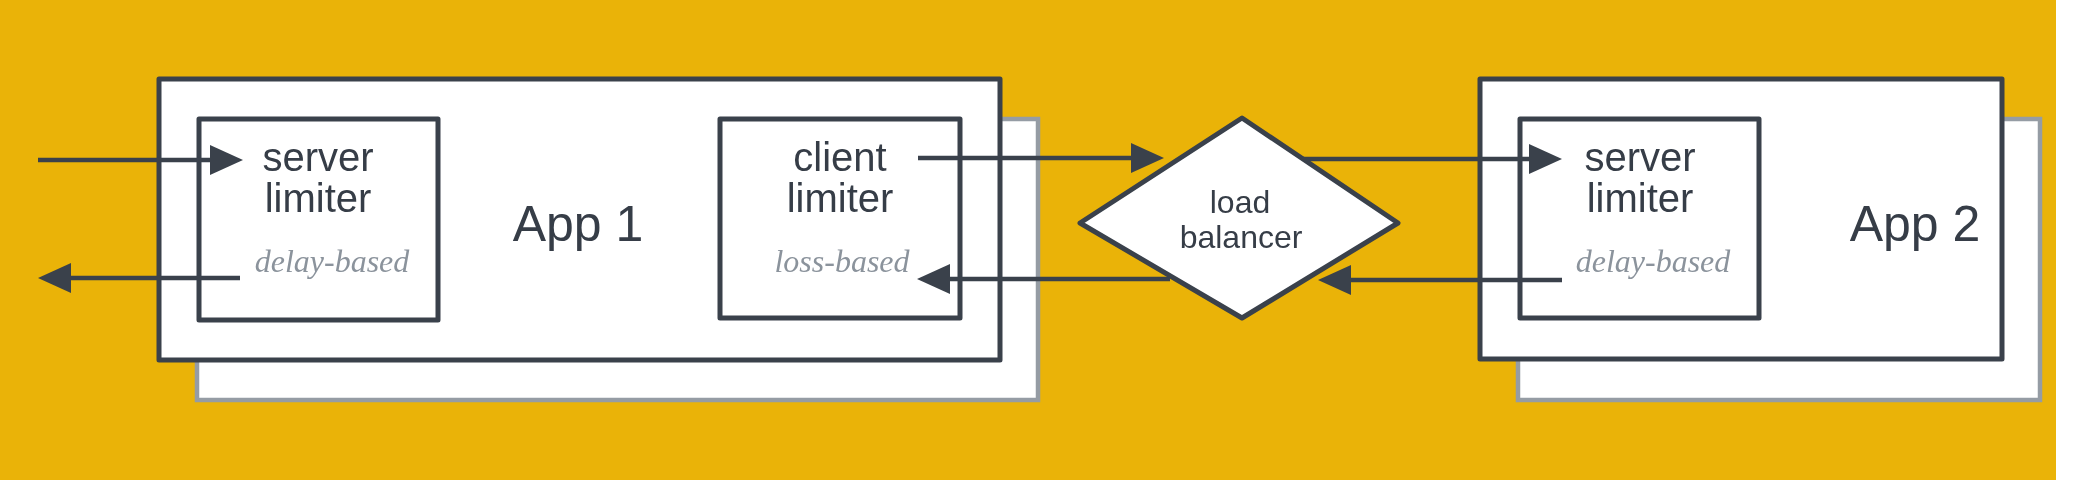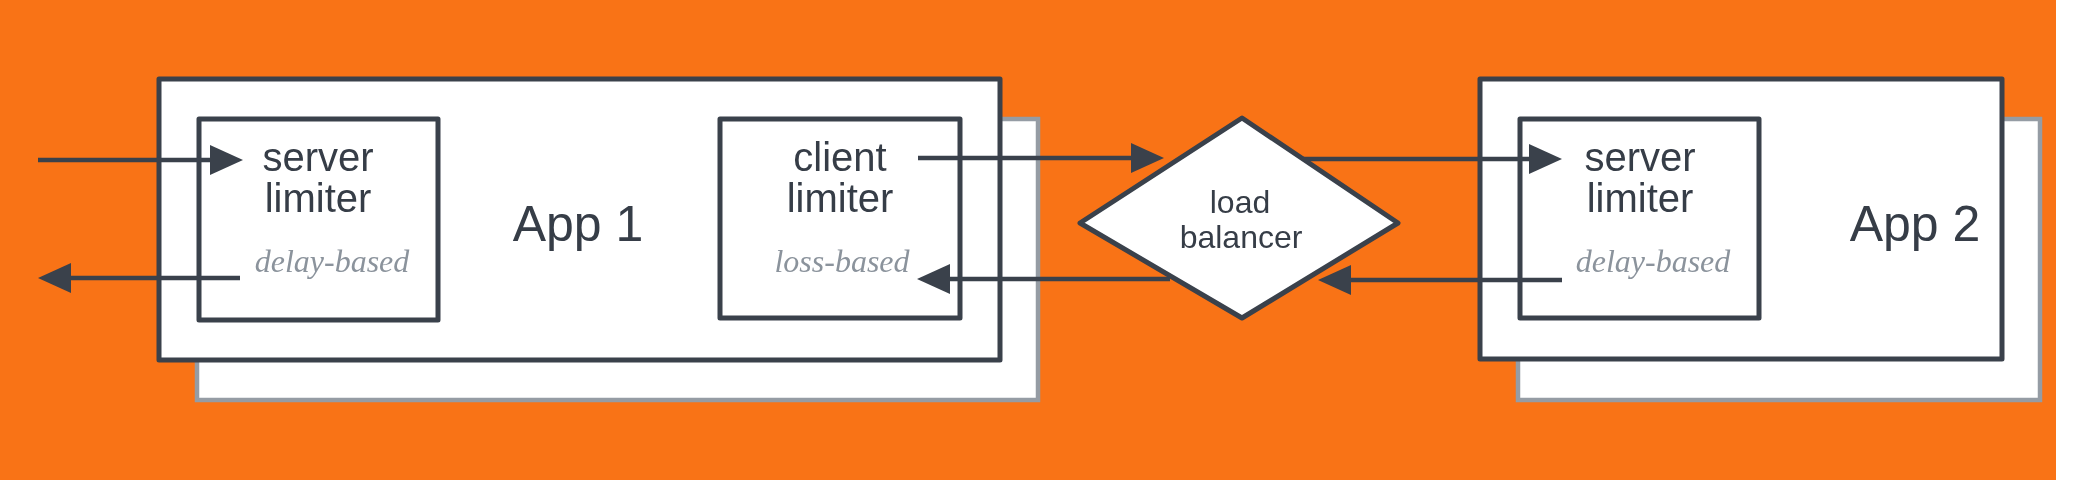--- a/index.html
+++ b/index.html
@@ -4,21 +4,21 @@
 <style>
   html, body {
     margin: 0;
     padding: 0;
     background: #ffffff;
   }
   .canvas {
     position: relative;
     width: 2056px;
     height: 480px;
-    background: #f97316;
+    background: #eab308;
     overflow: hidden;
   }
   svg { display: block; }
 
   .shadow {
     fill: #ffffff;
     stroke: #959ca4;
     stroke-width: 4.5;
   }
   .box {

